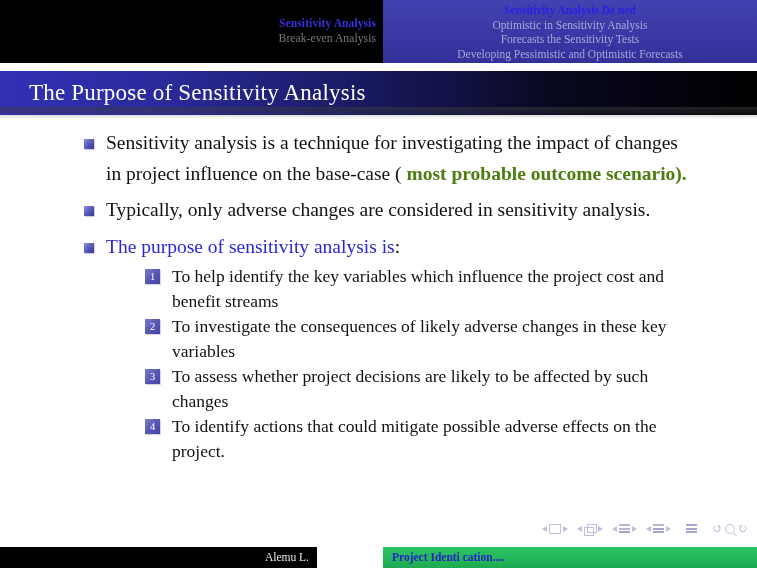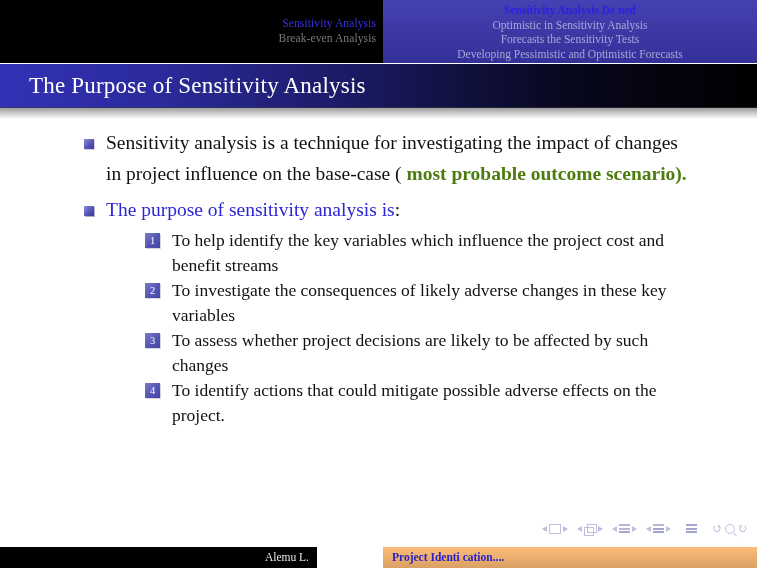--- a/index.html
+++ b/index.html
@@ -46,40 +46,40 @@
     pointer-events: none;
   }
   .nav-sec {
     display: block;
     font-size: 11.5px;
     line-height: 15px;
     letter-spacing: 0.1px;
     padding-right: 7px;
     white-space: nowrap;
   }
-  .nav-sec.active { color: #3b2fdd; font-weight: normal; padding-left: 35px; }
+  .nav-sec.active { color: #3b2fdd; font-weight: bold; padding-left: 35px; }
   .nav-sec.inactive { color: #7a7a7a; }
   .headbar-left .pad { height: 16px; }
 
   .nav-sub {
     display: block;
     font-size: 11.5px;
     line-height: 14.6px;
     white-space: nowrap;
     text-align: center;
     position: relative;
     z-index: 2;
   }
   .nav-sub.active  { color: #2b1fe0; font-weight: bold; }
   .nav-sub.inactive{ color: #a9a7d8; }
 
   
   .titlebar {
     position: absolute;
-    left: 0; top: 64px;
+    left: 0; top: 71px;
     width: 757px; height: 44px;
     background: linear-gradient(to right, #3231b5 0%, #2a2a9a 22%, #191960 48%, #08081f 74%, #000000 100%);
     display: flex;
     align-items: center;
   }
   .titlebar .title {
     color: #ffffff;
     font-size: 23px;
     padding-left: 29px;
     letter-spacing: 0.2px;
@@ -240,21 +240,21 @@
     font-size: 11.5px;
     line-height: 21px;
     text-align: right;
     padding-right: 8px;
     box-sizing: border-box;
   }
   .foot-right {
     position: absolute;
     left: 383px; top: 0;
     width: 374px; height: 21px;
-    background: #fdba74;
+    background: #22c55e;
     color: #241cdb;
     font-size: 11.5px;
     line-height: 21px;
     font-weight: bold;
     text-align: left;
     padding-left: 9px;
     box-sizing: border-box;
   }
   .foot-right::after {
     content: "";
@@ -293,20 +293,21 @@
     <ul class="blist">
 
       <li class="bitem">
         <span class="bullet-sq"></span>
         <span>Sensitivity analysis is a technique for investigating the impact of changes in project influence on the base-case (</span>
         <span class="red-bold">most probable outcome scenario).</span>
       </li>
 
       <li class="bitem">
         <span class="bullet-sq"></span>
+        <span>Typically, only adverse changes are considered in sensitivity analysis.</span>
       </li>
 
       <li class="bitem">
         <span class="bullet-sq"></span>
         <span class="blue-text">The purpose of sensitivity analysis is</span><span>:</span>
 
         <ol class="elist">
           <li class="eitem">
             <span class="enum-box">1</span>
             <span>To help identify the key variables which influence the project cost and benefit streams</span>

